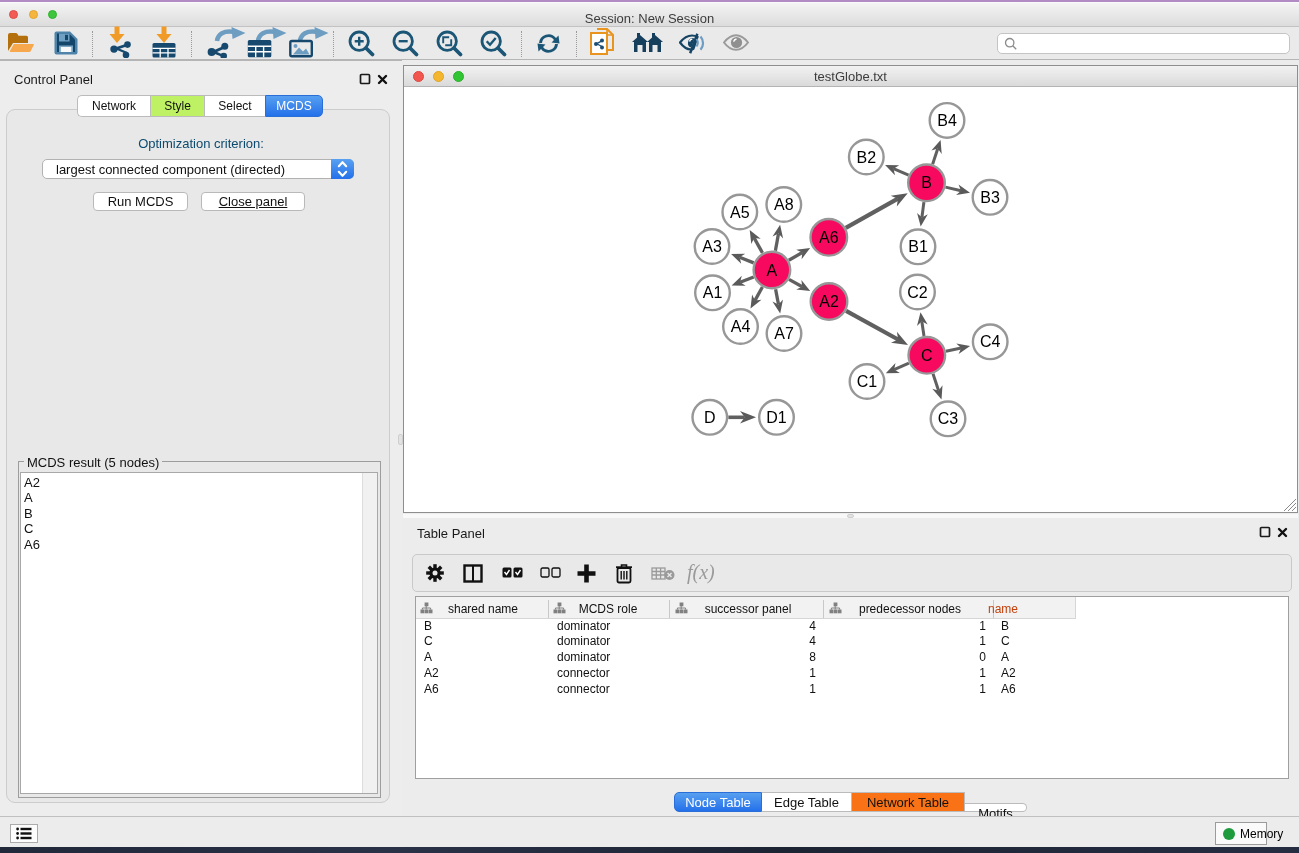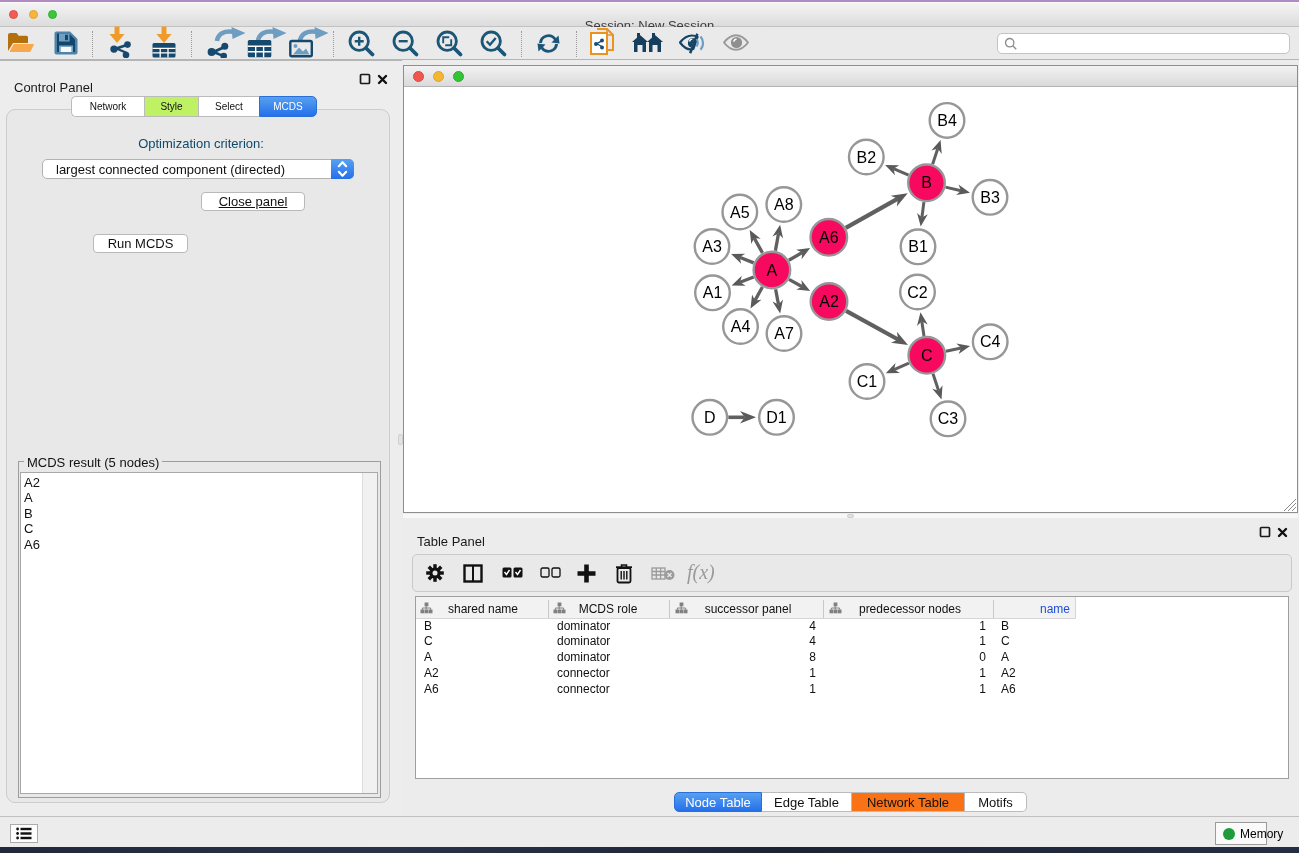--- a/index.html
+++ b/index.html
@@ -1,34 +1,34 @@
 <!DOCTYPE html>
 <html><head><meta charset="utf-8">
 <style>
   * { margin:0; padding:0; box-sizing:border-box; }
   html,body { width:1299px; height:853px; overflow:hidden; }
   body { font-family:"Liberation Sans", sans-serif; background:#ececec; position:relative; }
   .abs { position:absolute; }
   .tl { border-radius:50%; width:9px; height:9px; position:absolute; top:7px; }
   .win-title { font-size:13px; color:#3c3c3c; text-align:center; }
-  .paneltitle { font-size:13px; color:#1a1a1a;margin-top:8px; }
+  .paneltitle { font-size:13px; color:#1a1a1a; }
 </style>
 </head>
 <body>
 
 <div class="abs" style="left:0;top:0;width:1299px;height:2px;background:#b28ac4;"></div>
 <div class="abs" style="left:0;top:2px;width:1299px;height:1px;background:#fafafa;"></div>
 
 <div class="abs" style="left:0;top:3px;width:1299px;height:844px;background:#ececec;"></div>
 
 <div class="abs" style="left:0;top:3px;width:1299px;height:24px;background:linear-gradient(180deg,#f4f4f4,#dcdcdc);border-bottom:1px solid #c2c2c2;">
   <div class="tl" style="left:9px;background:#f25c55;border:0.5px solid #dd4d46;"></div>
   <div class="tl" style="left:29px;background:#f6b63e;border:0.5px solid #e0a42f;"></div>
   <div class="tl" style="left:48px;background:#3dc63d;border:0.5px solid #2fb32f;"></div>
-  <div class="win-title" style="padding-top:15px;">Session: New Session</div>
+  <div class="win-title" style="padding-top:8px;">Session: New Session</div>
 </div>
 
 <div class="abs" id="maintoolbar" style="left:0;top:27px;width:1299px;height:33px;background:#eaeaea;border-bottom:1px solid #b5b5b5;"></div>
 
 <div class="abs" style="left:92px;top:31px;width:0;height:26px;border-left:1px dotted #9a9a9a;"></div>
 <div class="abs" style="left:191px;top:31px;width:0;height:26px;border-left:1px dotted #9a9a9a;"></div>
 <div class="abs" style="left:333px;top:31px;width:0;height:26px;border-left:1px dotted #9a9a9a;"></div>
 <div class="abs" style="left:521px;top:31px;width:0;height:26px;border-left:1px dotted #9a9a9a;"></div>
 <div class="abs" style="left:576px;top:31px;width:0;height:26px;border-left:1px dotted #9a9a9a;"></div>
 
@@ -44,52 +44,53 @@
 
 <svg class="abs" width="12" height="12" style="left:359px;top:73px;" viewBox="0 0 12 12">
     <rect x="1.5" y="1.5" width="9" height="9" fill="none" stroke="#1a1a1a" stroke-width="1.7" rx="1"></rect>
   </svg>
 <svg class="abs" width="11" height="11" style="left:377px;top:74px;" viewBox="0 0 11 11">
     <path d="M2,2 L9,9 M9,2 L2,9" stroke="#111" stroke-width="2.4" stroke-linecap="round"></path>
   </svg>
 
 <div class="abs" style="left:6px;top:109px;width:384px;height:694px;background:#e8e8e8;border:1px solid #cccccc;border-radius:9px;"></div>
 
-<div class="abs" style="left:71px;top:96px;height:21px;display:flex;font-size:10px;">
+<div class="abs" style="left:77px;top:96px;height:21px;display:flex;font-size:12px;align-items:flex-end;">
   <div style="width:73px;background:#fff;border:1px solid #bbb;border-right:none;border-top-left-radius:5px;border-bottom-left-radius:5px;text-align:center;line-height:20px;color:#111;">Network</div>
   <div style="width:54px;background:#bef264;border:1px solid #bbb;border-right:none;text-align:center;line-height:20px;color:#111;">Style</div>
   <div style="width:61px;background:#fff;border:1px solid #bbb;border-right:none;text-align:center;line-height:20px;color:#111;">Select</div>
   <div style="width:58px;background:linear-gradient(180deg,#57a0f0,#2470ea);border:1px solid #2a6fd8;border-top-right-radius:5px;border-bottom-right-radius:5px;text-align:center;line-height:20px;color:#fff;">MCDS</div>
 </div>
 <div class="abs" style="left:0;top:136px;width:402px;height:1px;"></div>
 <div class="abs" style="left:58px;top:136px;width:286px;text-align:center;font-size:13px;color:#0c4a6e;">Optimization criterion:</div>
 
 <div class="abs" style="left:42px;top:159px;width:312px;height:20px;background:#fff;border:1px solid #b2b2b2;border-radius:5px;">
   <div style="position:absolute;left:13px;top:2px;font-size:13px;color:#111;">largest connected component (directed)</div>
   <div style="position:absolute;right:-1px;top:-1px;width:23px;height:20px;background:linear-gradient(180deg,#58a1f1,#2370eb);border-radius:0 5px 5px 0;">
     <svg width="23" height="20" viewBox="0 0 23 20">
         <path d="M7.8,7.2 L11.5,3.2 L15.2,7.2" fill="none" stroke="#fff" stroke-width="2.1" stroke-linecap="round" stroke-linejoin="round"></path>
         <path d="M7.8,12.8 L11.5,16.8 L15.2,12.8" fill="none" stroke="#fff" stroke-width="2.1" stroke-linecap="round" stroke-linejoin="round"></path>
       </svg>
   </div>
 </div>
 
-<div class="abs" style="left:93px;top:192px;width:95px;height:19px;background:#fff;border:1px solid #b9b9b9;border-radius:4px;text-align:center;line-height:18px;font-size:13px;color:#111;margin-top:42px;">Run MCDS</div>
+<div class="abs" style="left:93px;top:192px;width:95px;height:19px;background:#fff;border:1px solid #b9b9b9;border-radius:4px;text-align:center;line-height:18px;font-size:13px;color:#111;">Run MCDS</div>
 <div class="abs" style="left:201px;top:192px;width:104px;height:19px;background:#fff;border:1px solid #b9b9b9;border-radius:4px;text-align:center;line-height:18px;font-size:13px;color:#111;text-decoration:underline;">Close panel</div>
 
 <div class="abs" style="left:18px;top:461px;width:363px;height:337px;border:1px solid #9d9d9d;"></div>
 <div class="abs" style="left:24px;top:455px;font-size:13px;color:#111;background:#e8e8e8;padding:0 3px;">MCDS result (5 nodes)</div>
 <div class="abs" style="left:20px;top:472px;width:358px;height:322px;background:#fff;border:1px solid #a8a8a8;font-size:13px;color:#111;line-height:15.5px;padding:1.5px 0 0 3px;">A2<br>A<br>B<br>C<br>A6</div>
 <div class="abs" style="left:362px;top:473px;width:15px;height:320px;background:#f1f1f1;border-left:1px solid #dddddd;"></div>
 
 <div class="abs" style="left:403px;top:65px;width:895px;height:448px;background:#fff;border:1px solid #8e8e8e;"></div>
 <div class="abs" style="left:404px;top:66px;width:893px;height:21px;background:linear-gradient(180deg,#f2f2f2,#dadada);border-bottom:1px solid #b4b4b4;">
   <div class="tl" style="left:8.5px;top:5px;width:11px;height:11px;background:#f2574f;border:0.5px solid #e0463e;"></div>
   <div class="tl" style="left:28.5px;top:5px;width:11px;height:11px;background:#f5b62f;border:0.5px solid #e3a420;"></div>
   <div class="tl" style="left:48.5px;top:5px;width:11px;height:11px;background:#32c533;border:0.5px solid #25b126;"></div>
+  <div class="win-title" style="padding-top:3px;">testGlobe.txt</div>
 </div>
 
 <svg class="abs" style="left:404px;top:88px;" width="893" height="424" viewBox="404 88 893 424" font-family="Liberation Sans, sans-serif">
 <line x1="753.7" y1="277.0" x2="740.1" y2="282.2" stroke="#606060" stroke-width="3.3"></line>
 <path d="M731.6,285.5 L741.8,275.8 L740.1,282.2 L745.7,285.8 Z" fill="#5a5a5a"></path>
 <line x1="753.7" y1="262.9" x2="739.6" y2="257.3" stroke="#606060" stroke-width="3.3"></line>
 <path d="M731.1,254.0 L745.2,253.7 L739.6,257.3 L741.2,263.8 Z" fill="#5a5a5a"></path>
 <line x1="762.4" y1="287.0" x2="754.9" y2="300.6" stroke="#606060" stroke-width="3.3"></line>
 <path d="M750.5,308.6 L752.1,294.6 L754.9,300.6 L761.5,299.8 Z" fill="#5a5a5a"></path>
 <line x1="762.5" y1="252.9" x2="754.1" y2="237.9" stroke="#606060" stroke-width="3.3"></line>
@@ -190,21 +191,21 @@
 
 <div class="abs" style="left:415px;top:596px;width:874px;height:183px;background:#fff;border:1px solid #9f9f9f;"></div>
 <div class="abs" style="left:416px;top:597px;width:659px;height:22px;background:#f2f2f2;border-bottom:1px solid #d6d6d6;"></div>
 
 <div class="abs" id="tableheader"></div>
 
 <div class="abs" style="left:674px;top:792px;height:20px;display:flex;font-size:13px;">
   <div style="width:88px;background:linear-gradient(180deg,#57a0f0,#2470ea);border:1px solid #2a6fd8;border-top-left-radius:5px;border-bottom-left-radius:5px;text-align:center;line-height:19px;color:#fff;">Node Table</div>
   <div style="width:90px;background:#fff;border:1px solid #bbb;border-left:none;text-align:center;line-height:19px;color:#111;">Edge Table</div>
   <div style="width:113px;background:#f97316;border:1px solid #bbb;border-left:none;text-align:center;line-height:19px;color:#111;">Network Table</div>
-  <div style="width:62px;background:#fff;border:1px solid #bbb;border-left:none;border-top-right-radius:5px;border-bottom-right-radius:5px;text-align:center;line-height:19px;color:#111;">Motifs</div>
+  <div style="width:62px;background:#fff;border:1px solid #bbb;border-left:none;border-top-right-radius:5px;border-bottom-right-radius:5px;text-align:center;line-height:19px;color:#111;margin-top:11px;">Motifs</div>
 </div>
 
 <div class="abs" style="left:0;top:816px;width:1299px;height:31px;background:#ececec;border-top:1px solid #c0c0c0;"></div>
 <div class="abs" style="left:10px;top:824px;width:28px;height:19px;background:#fcfcfc;border:1px solid #ababab;">
   <svg width="16" height="13" style="position:absolute;left:5px;top:2px;" viewBox="0 0 16 13">
     <circle cx="1.6" cy="2" r="1.4" fill="#111"></circle>
       <circle cx="1.6" cy="6.5" r="1.4" fill="#111"></circle>
       <circle cx="1.6" cy="11" r="1.4" fill="#111"></circle>
     <rect x="4.5" y="0.8" width="11" height="2.4" fill="#111"></rect>
       <rect x="4.5" y="5.3" width="11" height="2.4" fill="#111"></rect>
@@ -427,21 +428,21 @@
     <g fill="#808080">
       <rect x="4.6" y="0.5" width="3.8" height="3.8"></rect>
       <rect x="0.5" y="7.5" width="3.8" height="3.8"></rect>
       <rect x="4.6" y="7.5" width="3.8" height="3.8"></rect>
       <rect x="8.7" y="7.5" width="3.8" height="3.8"></rect>
       <path d="M6.2,4 L6.2,7.5 M2.4,7.5 L2.4,6 L10.6,6 L10.6,7.5" stroke="#808080" fill="none" stroke-width="1"></path>
     </g>
   </svg>
 <div class="abs" style="left:846px;top:602px;width:128px;text-align:center;font-size:12px;color:#111;">predecessor nodes</div>
 <div class="abs" style="left:993px;top:600px;width:1px;height:18px;background:#c8c8c8;"></div>
-<div class="abs" style="left:988px;top:602px;width:82px;text-align:right;font-size:12px;color:#1d4ed8;">name</div>
+<div class="abs" style="left:988px;top:602px;width:82px;text-align:left;font-size:12px;color:#c2410c;">name</div>
 <div class="abs" style="left:1075px;top:597px;width:1px;height:22px;background:#d6d6d6;"></div>
 
 <div class="abs" style="left:416px;top:619px;width:659px;font-size:12px;color:#111;line-height:15.9px;">
   <div style="position:absolute;left:8px;top:-0.5px;">B<br>C<br>A<br>A2<br>A6</div>
   <div style="position:absolute;left:141px;top:-0.5px;">dominator<br>dominator<br>dominator<br>connector<br>connector</div>
   <div style="position:absolute;left:320px;top:-0.5px;width:80px;text-align:right;">4<br>4<br>8<br>1<br>1</div>
   <div style="position:absolute;left:490px;top:-0.5px;width:80px;text-align:right;">1<br>1<br>0<br>1<br>1</div>
   <div style="position:absolute;left:585px;top:-0.5px;">B<br>C<br>A<br>A2<br>A6</div>
 </div>
 

